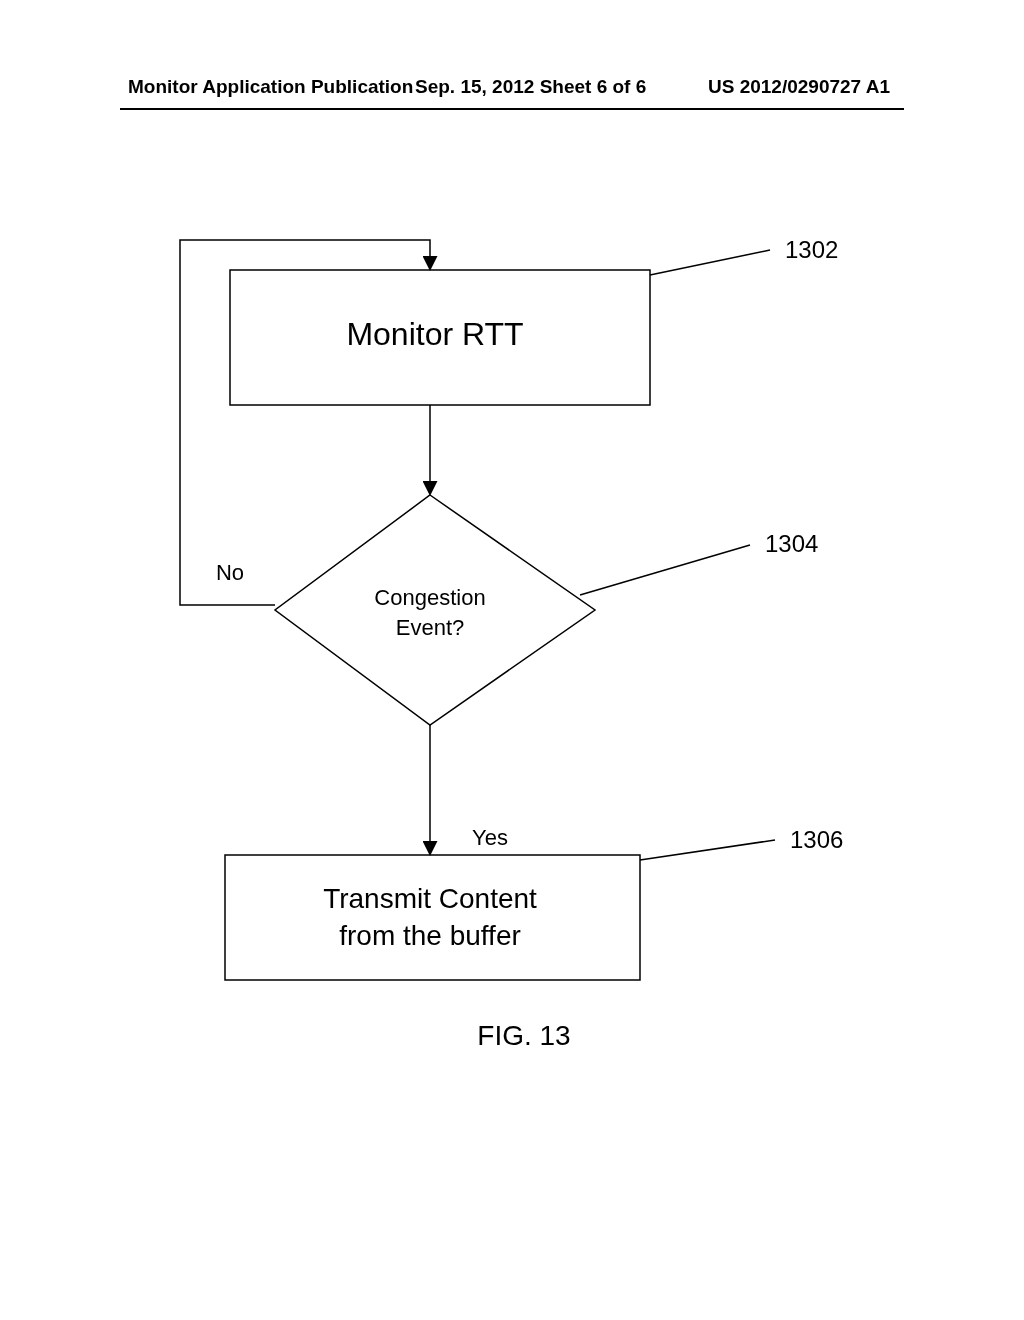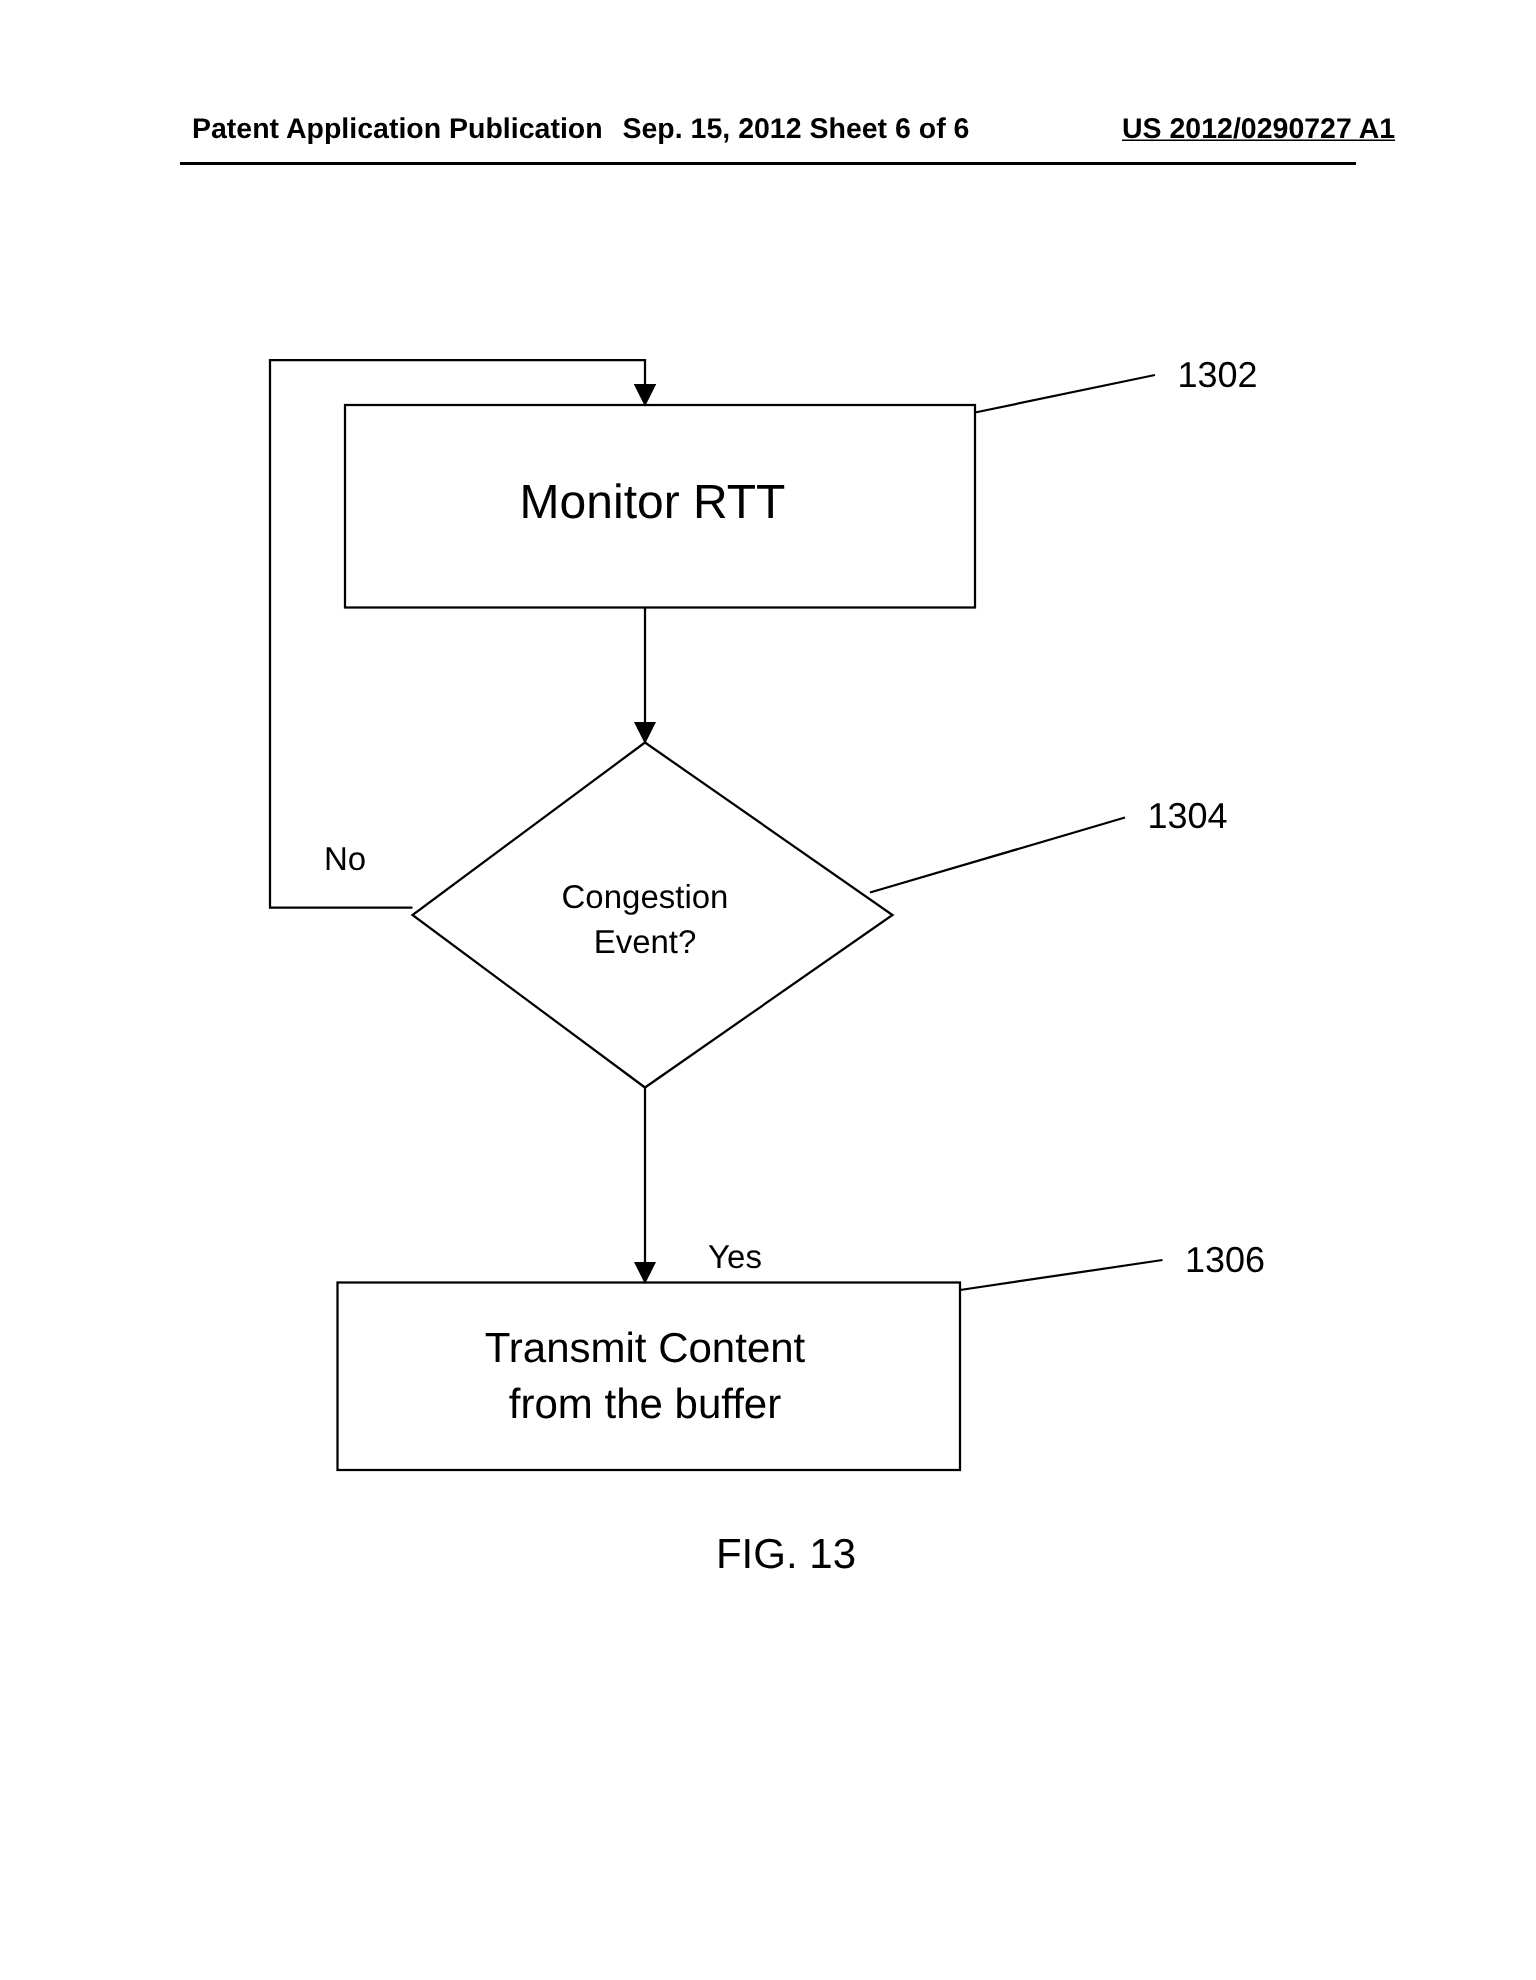--- a/index.html
+++ b/index.html
@@ -15,21 +15,21 @@
       position: absolute;
       top: 76px;
       left: 0;
       right: 0;
       display: flex;
       font-size: 19px;
       font-weight: bold;
     }
     .header-left { position: absolute; left: 128px; }
     .header-center { position: absolute; left: 415px; }
-    .header-right { position: absolute; left: 748px; text-decoration: underline; }
+    .header-right { position: absolute; left: 708px; }
     .page-border {
       position: absolute;
       top: 108px;
       left: 120px;
       right: 120px;
       border-top: 2px solid #000;
     }
     .svg-container {
       position: absolute;
       top: 230px;
@@ -60,21 +60,21 @@
       right: 0;
       text-align: center;
       font-size: 28px;
       margin-left: 24px;
     }
   </style>
 </head>
 <body>
 
 <div class="header">
-  <span class="header-left">Patent Application Publication</span>
+  <span class="header-left">Monitor Application Publication</span>
   <span class="header-center">Sep. 15, 2012  Sheet 6 of 6</span>
   <span class="header-right">US 2012/0290727 A1</span>
 </div>
 <div class="page-border"></div>
 
 <div class="svg-container">
 <svg width="760" height="800" viewBox="0 0 760 800">
   <defs>
     <marker id="arrowhead" markerWidth="10" markerHeight="10" refX="8" refY="5" orient="auto">
       <polygon points="0 0, 10 5, 0 10" fill="#000"></polygon>

